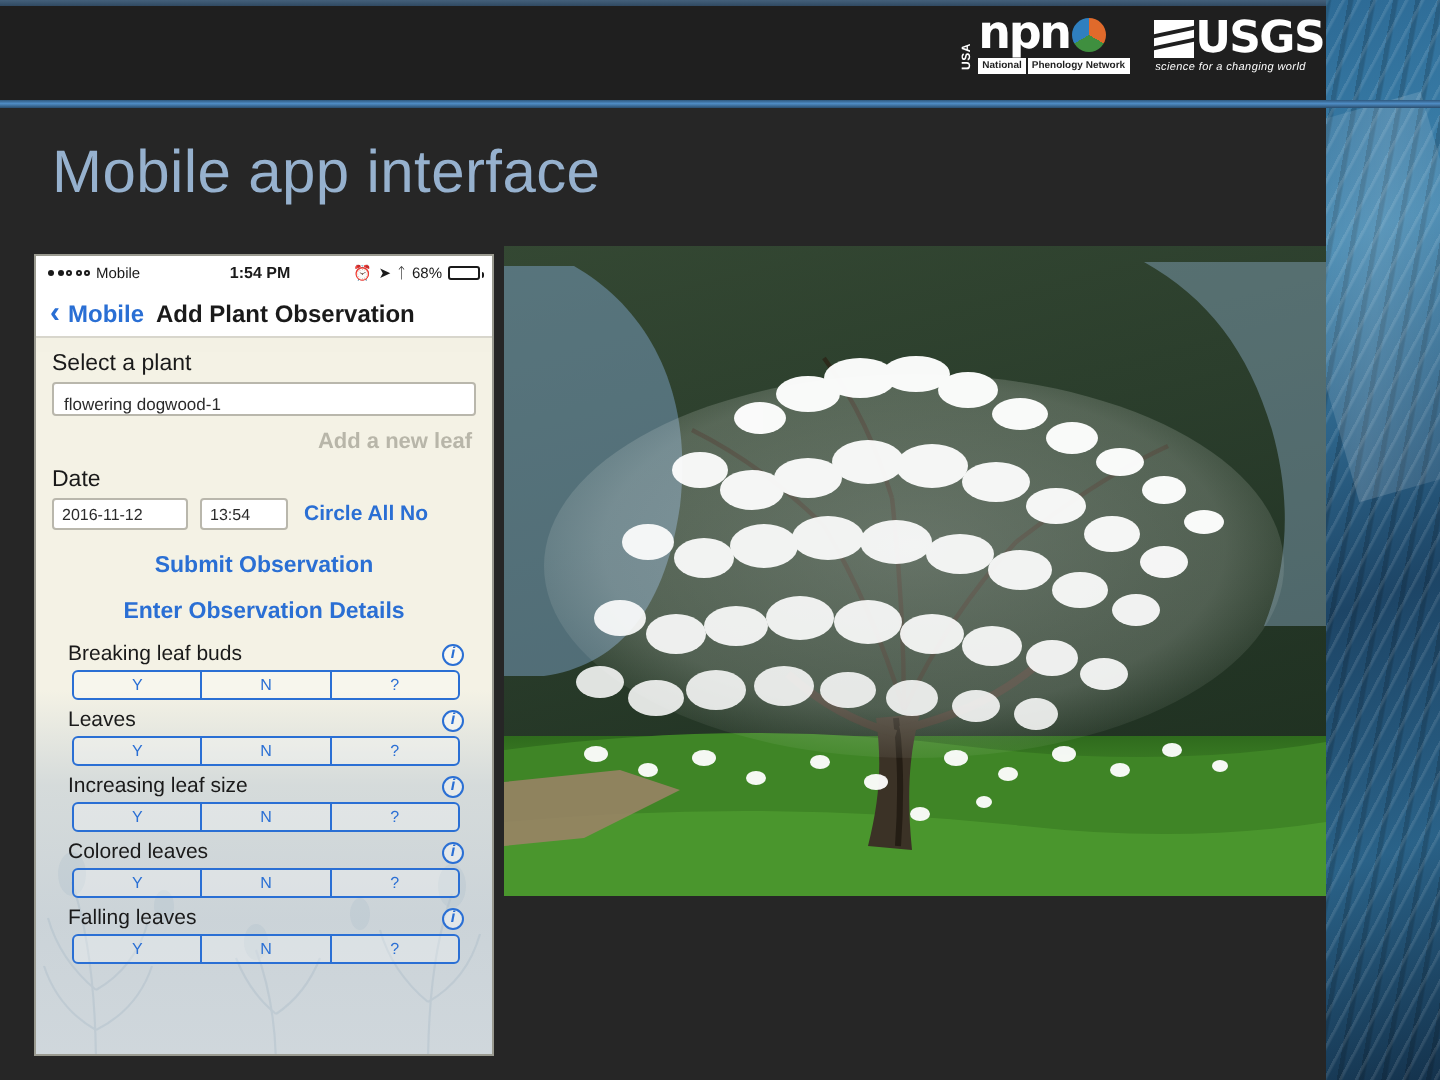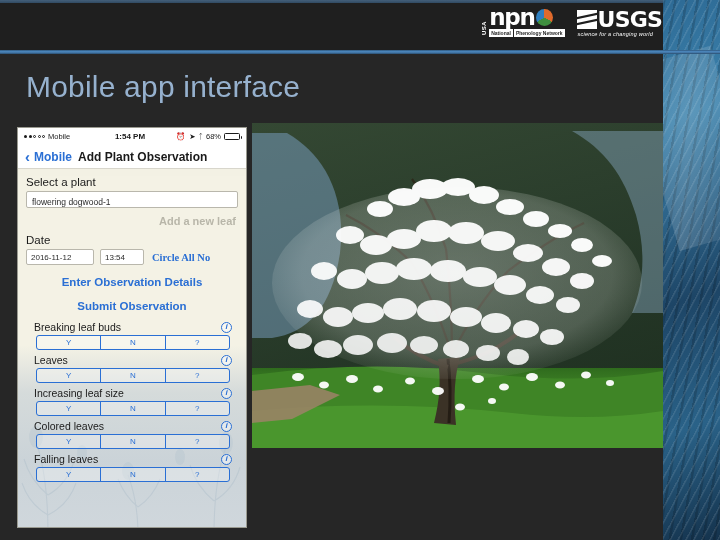--- a/index.html
+++ b/index.html
@@ -350,21 +350,20 @@
     font-size: 8px;
     color: #2b2b2b;
   }
   #date-box-date { width: 68px; }
   #date-box-time { width: 44px; }
   #circle-all-no {
     color: #2a6fd4;
     font-size: 10.5px;
     font-weight: bold;
     margin-left: 2px;
-    font-family: Liberation Serif, serif;
   }
   .center-link {
     text-align: center;
     color: #2a6fd4;
     font-weight: bold;
     position: relative; z-index: 2;
   }
   #submit-observation { font-size: 11.5px; margin-top: 12px; }
   #enter-details     { font-size: 11.5px; margin-top: 11px; }
 
@@ -662,22 +661,22 @@
       <div id="date-row">
         <div class="date-box" id="date-box-date">
           <span>2016-11-12</span>
         </div>
         <div class="date-box" id="date-box-time">
           <span>13:54</span>
         </div>
         <div id="circle-all-no">Circle All No</div>
       </div>
 
+      <div class="center-link" id="submit-observation">Submit Observation</div>
       <div class="center-link" id="enter-details">Enter Observation Details</div>
-      <div class="center-link" id="submit-observation">Submit Observation</div>
 
       <div id="phenophase-list">
 
         <div class="phenophase">
           <div class="pp-head">
             <span class="pp-name">Breaking leaf buds</span>
             <span class="pp-info">i</span>
           </div>
           <div class="segmented">
             <span class="seg">Y</span>

